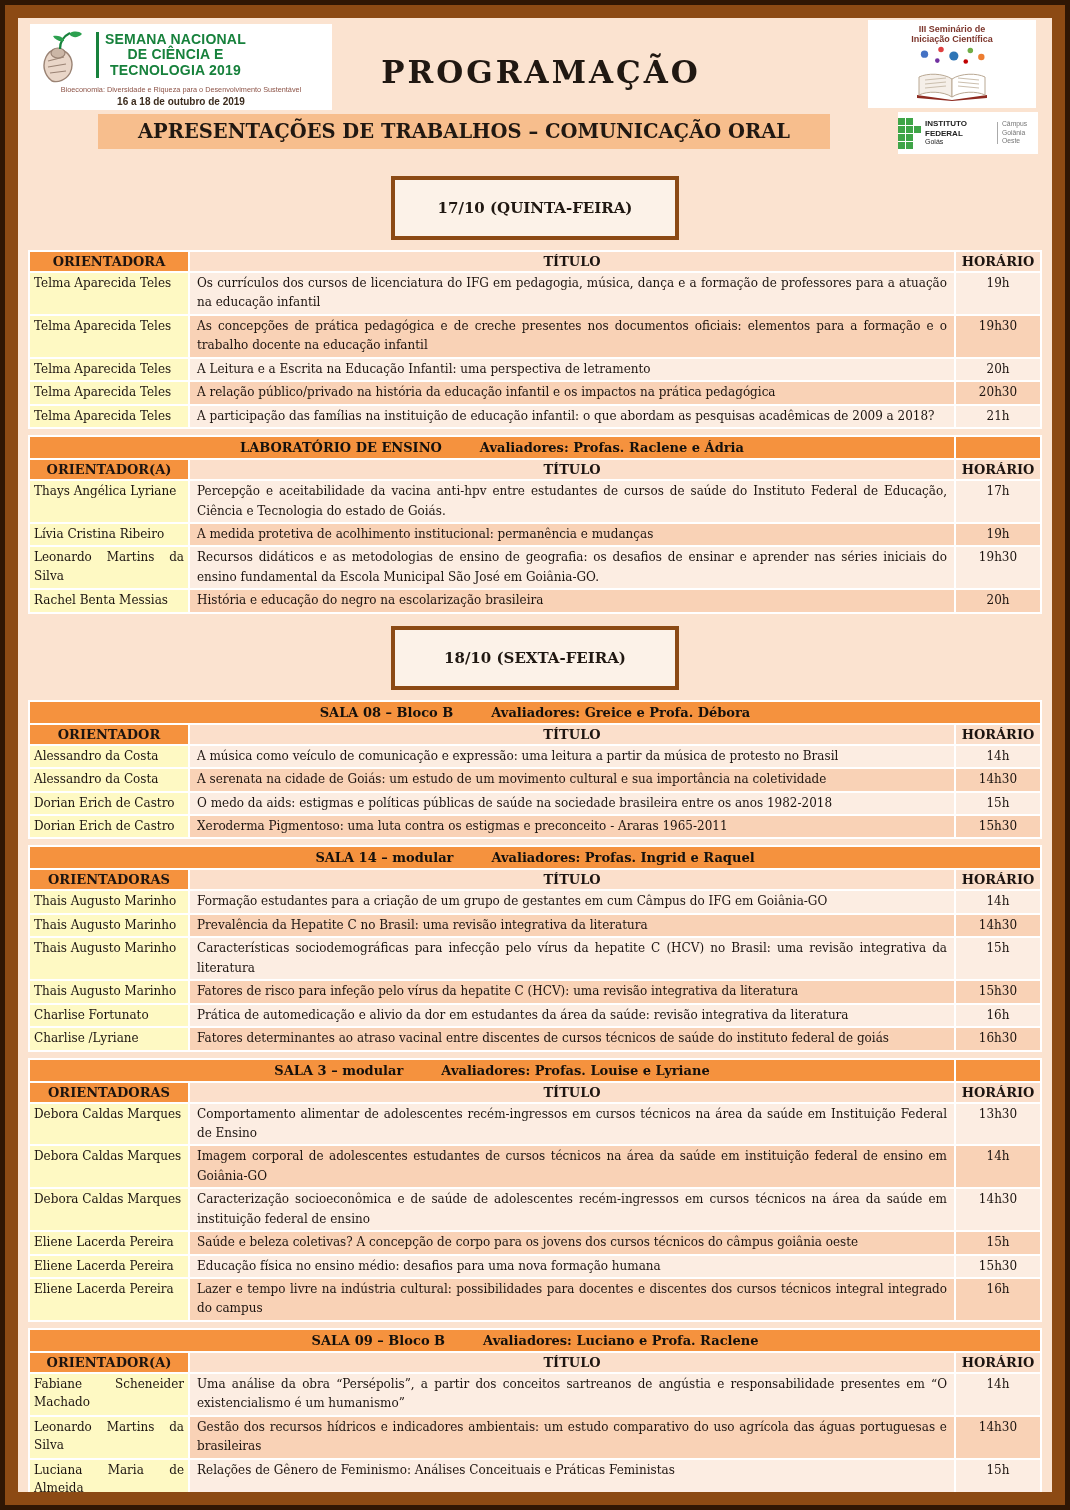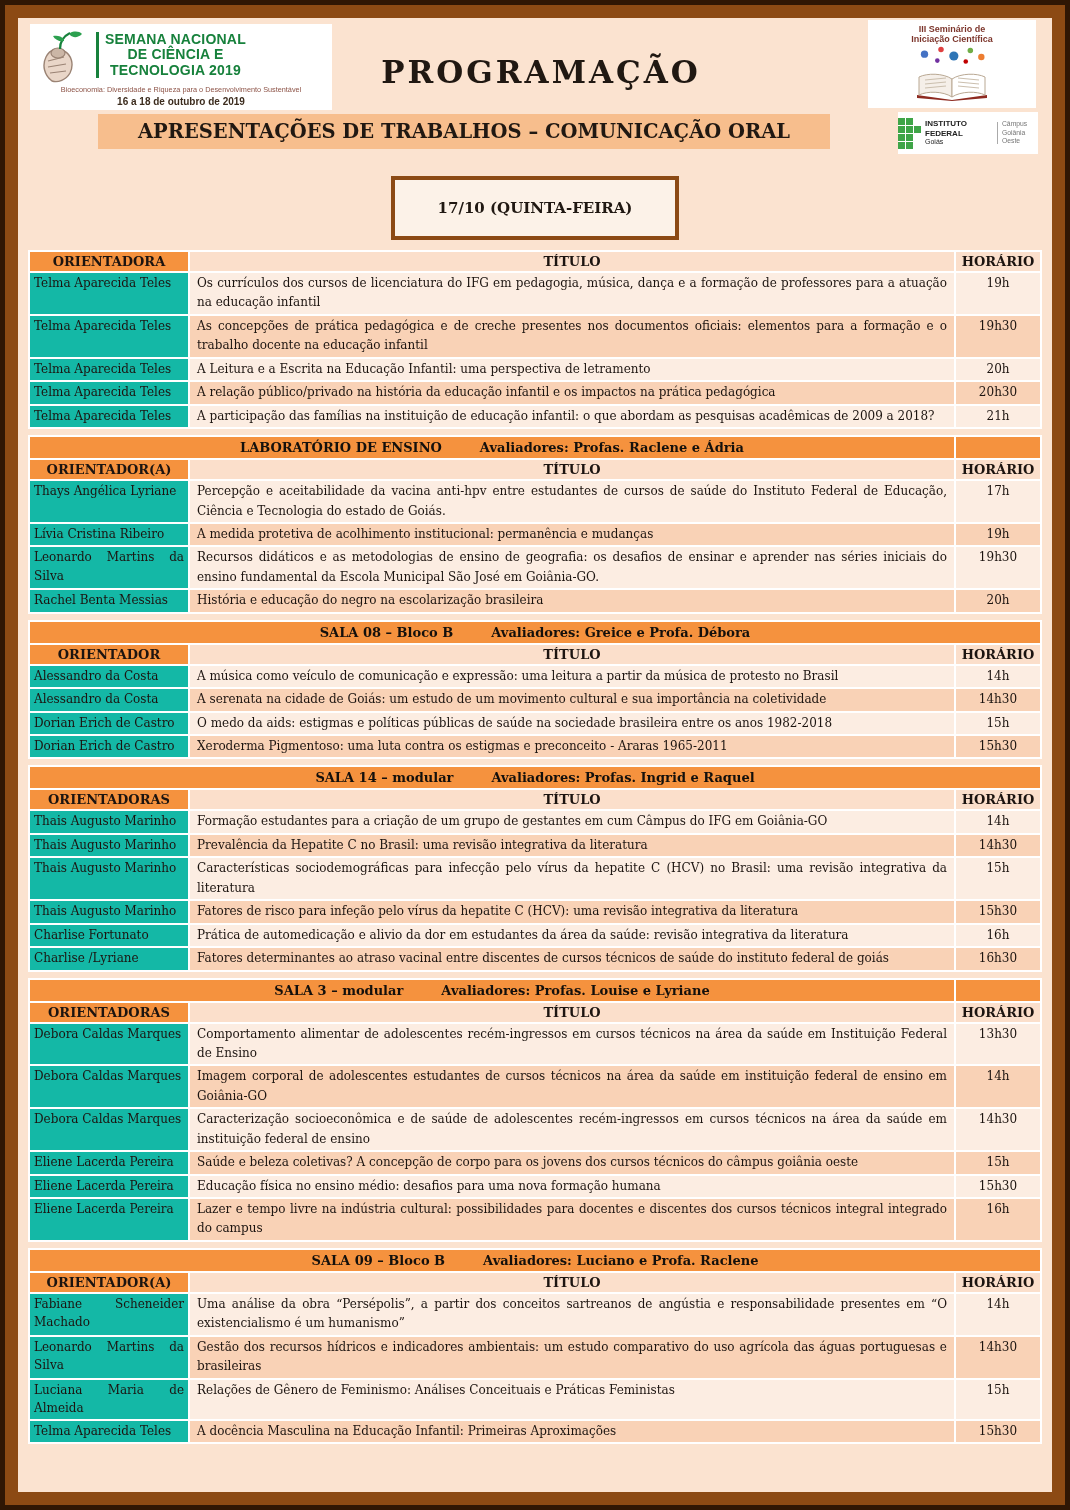--- a/index.html
+++ b/index.html
@@ -43,21 +43,21 @@
   .date-box { width:288px; margin:12px auto 10px auto; background:#fcf2e8; border:4px solid #8c4a14;
               text-align:center; font-size:15px; font-weight:bold; padding:19px 0; color:#201812; }
   table.session { width:100%; border-collapse:separate; border-spacing:2px; background:#ffffff;
                   table-layout:fixed; margin-bottom:6px; }
   col.c-name { width:158px; } col.c-time { width:84px; }
   td { vertical-align:top; }
   .bar-cell { background:#f5923e; text-align:center; font-weight:bold; font-size:13px; padding:3px 4px; color:#14100c; }
   .bar-cell .evals { margin-left:38px; }
   .h-adv  { background:#f5923e; text-align:center; font-weight:bold; font-size:13px; padding:2px 2px; }
   .h-mid  { background:#fbdfcb; text-align:center; font-weight:bold; font-size:13px; padding:2px 2px; }
-  .adv-cell  { background:#14b8a6; font-size:12px; padding:1px 4px; line-height:1.55; text-align:justify; }
+  .adv-cell  { background:#fef9c3; font-size:12px; padding:1px 4px; line-height:1.55; text-align:justify; }
   .ttl-cell  { font-size:12px; padding:1px 7px; line-height:1.62; text-align:justify; }
   .tim-cell  { font-size:12px; padding:1px 2px; text-align:center; line-height:1.62; }
   tbody tr:nth-child(odd)  .ttl-cell, tbody tr:nth-child(odd)  .tim-cell { background:#fcede2; }
   tbody tr:nth-child(even) .ttl-cell, tbody tr:nth-child(even) .tim-cell { background:#f9d2b6; }
 </style>
 </head>
 <body>
 
 <div class="page">
   <div class="inner">
@@ -214,20 +214,21 @@
               <td class="ttl-cell">Recursos didáticos e as metodologias de ensino de geografia: os desafios de ensinar e aprender nas séries iniciais do ensino fundamental da Escola Municipal São José em Goiânia-GO.</td>
               <td class="tim-cell">19h30</td>
             </tr>
             <tr>
               <td class="adv-cell">Rachel Benta Messias</td>
               <td class="ttl-cell">História e educação do negro na escolarização brasileira</td>
               <td class="tim-cell">20h</td>
             </tr>
           </tbody>
         </table>
+        <div class="date-box">18/10 (SEXTA-FEIRA)</div>
         <table class="session">
           <colgroup>
             <col class="c-name">
             <col class="c-title">
             <col class="c-time">
           </colgroup>
           <thead>
             <tr>
               <td class="bar-cell" colspan="3"><span class="room">SALA  08 – Bloco B</span><span class="evals">Avaliadores: Greice e Profa. Débora</span></td>
             </tr>

